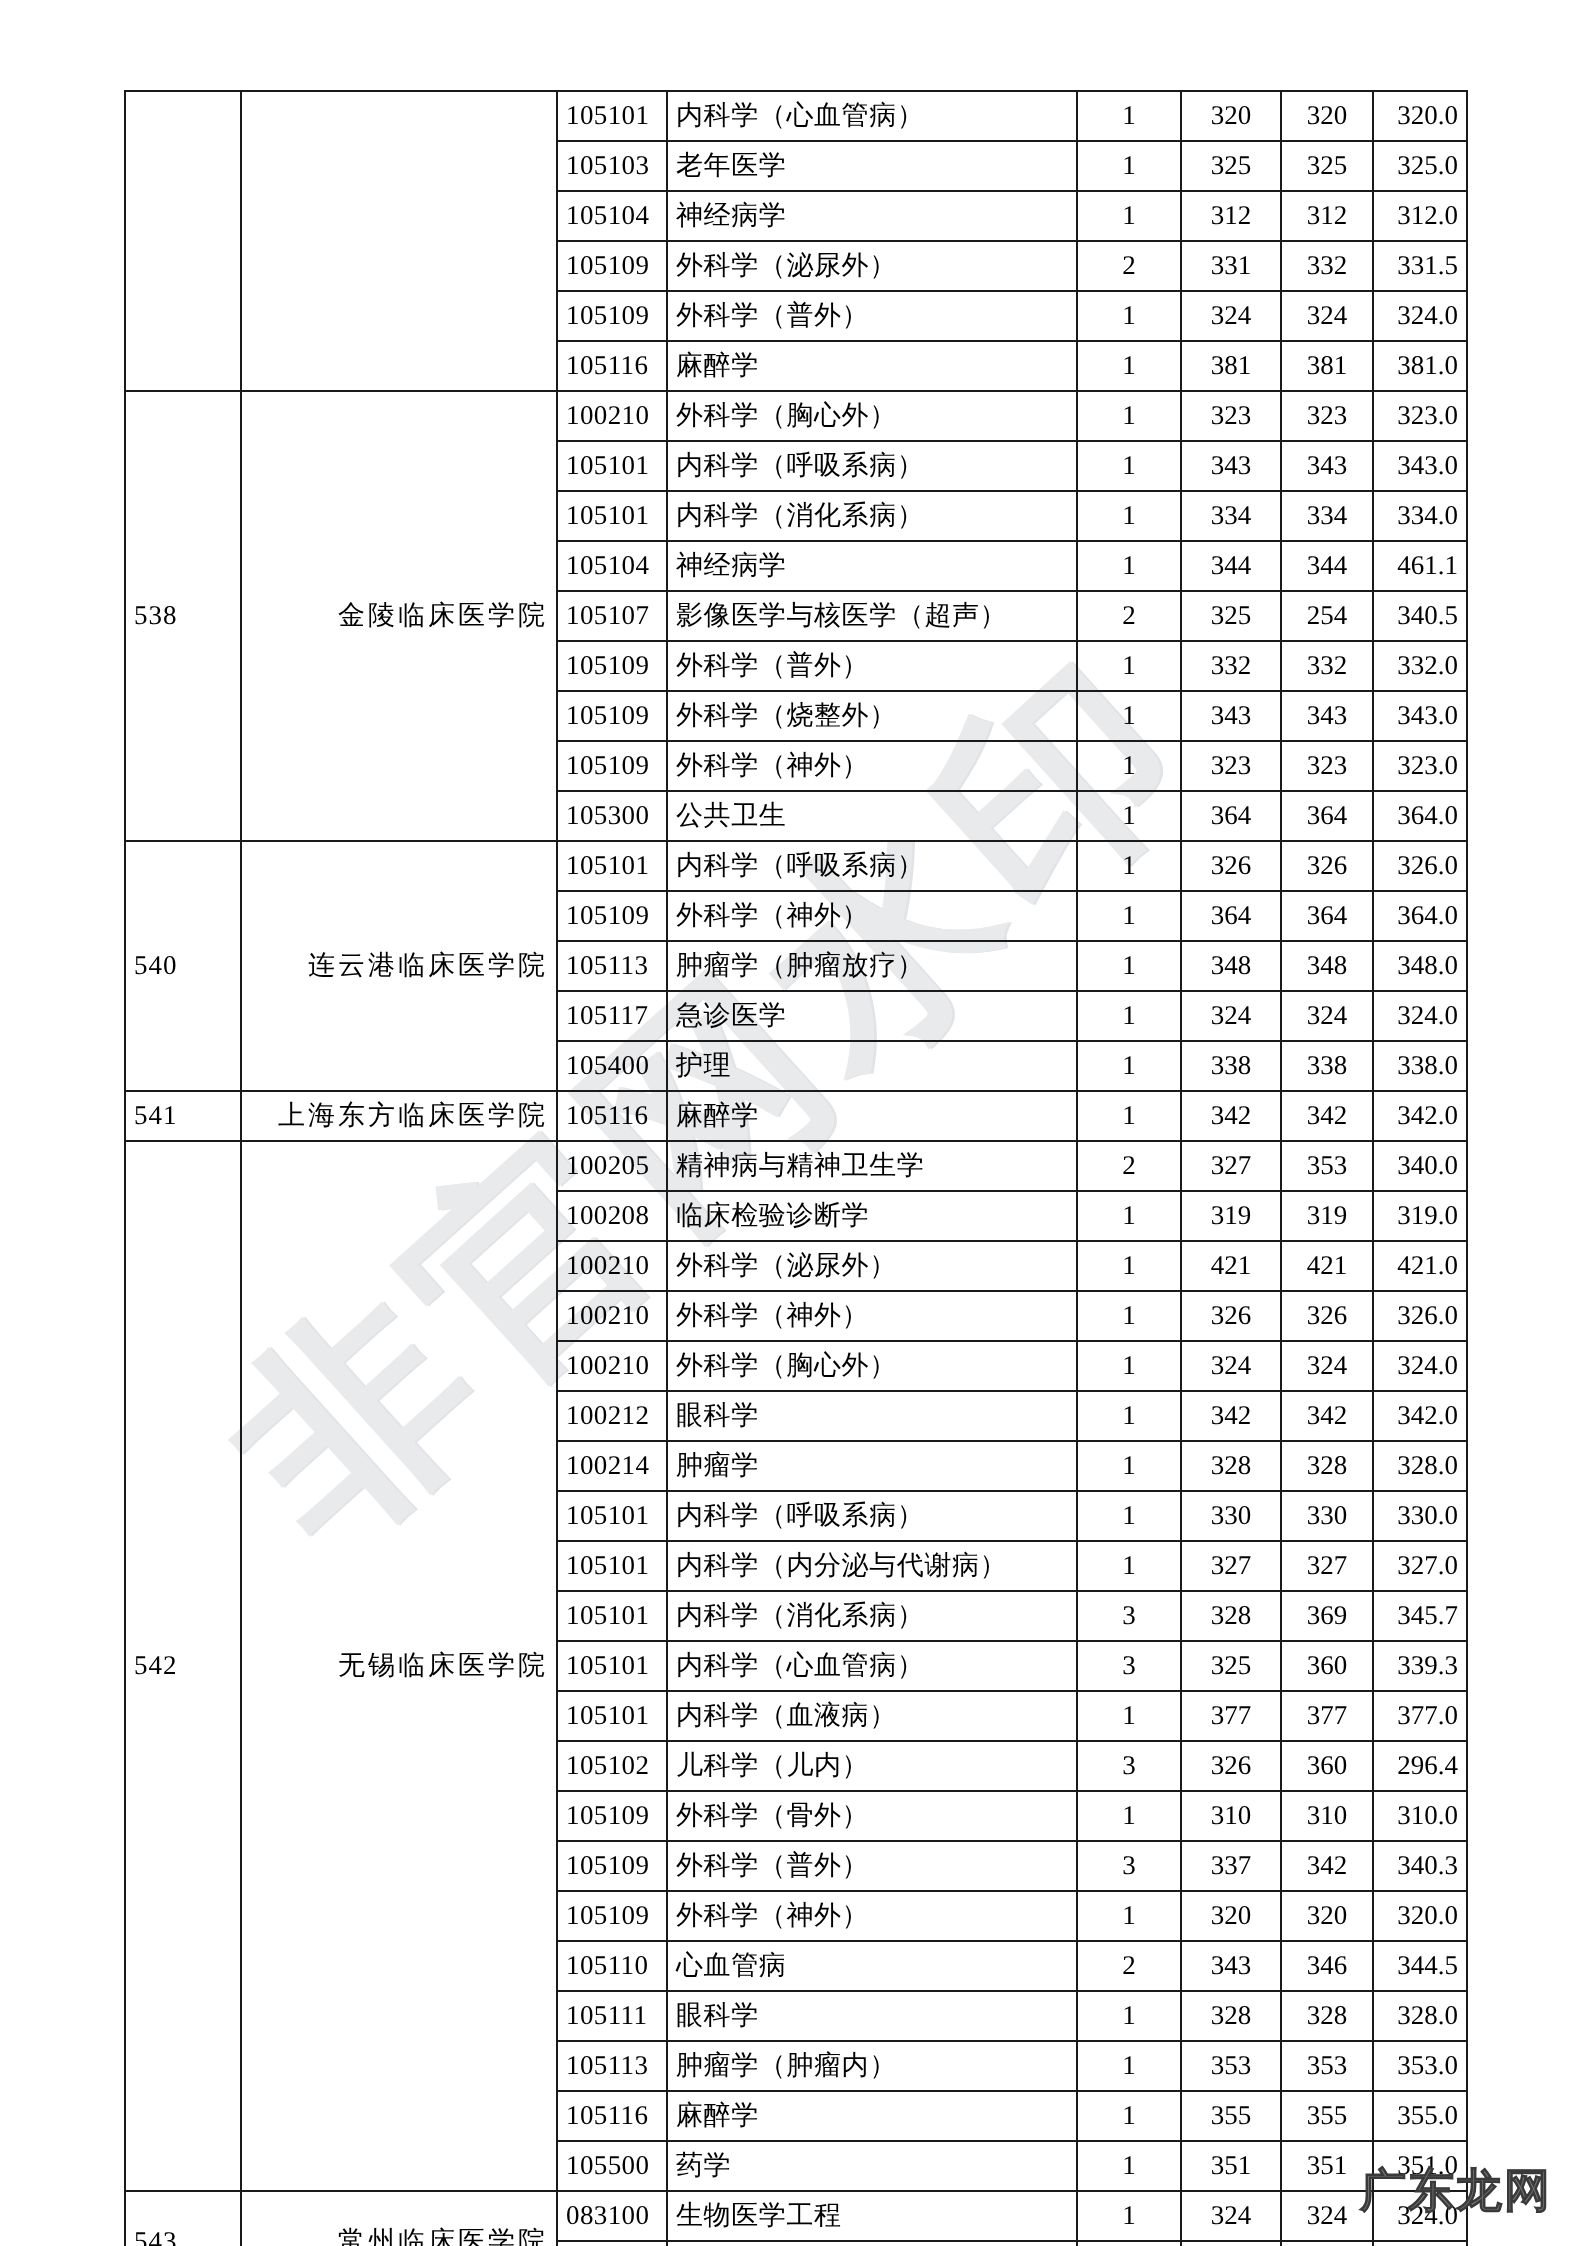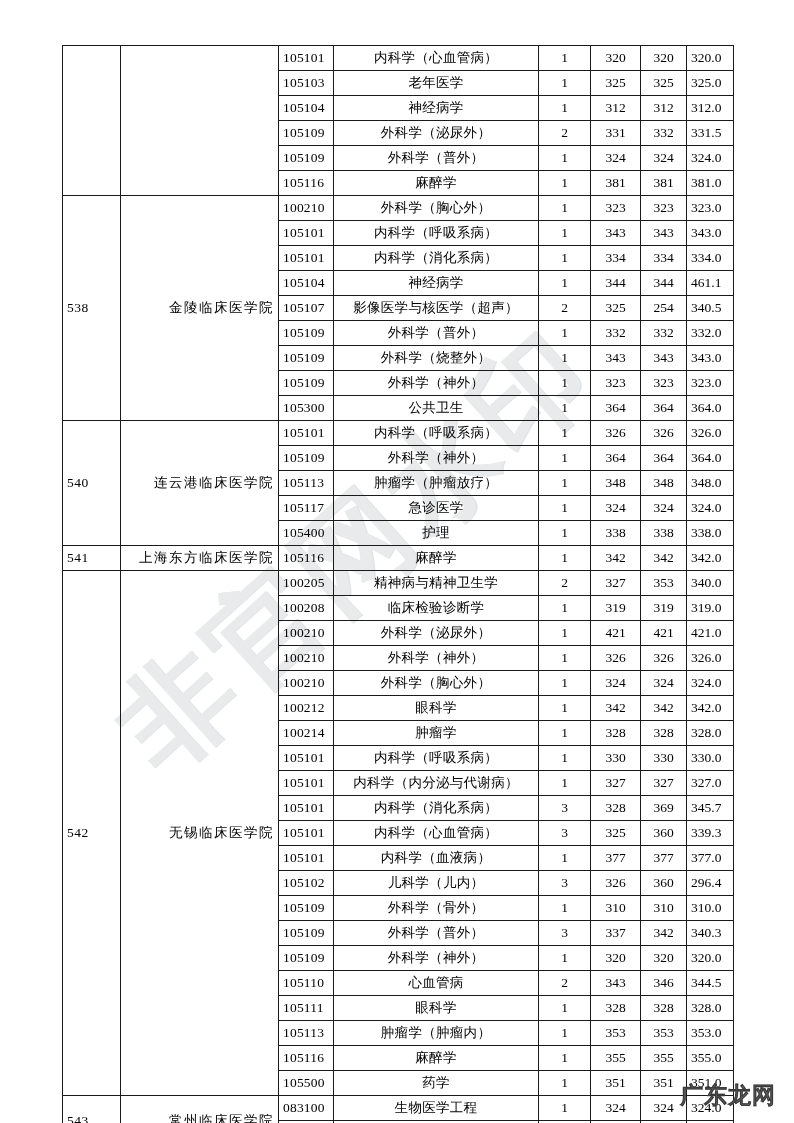--- a/index.html
+++ b/index.html
@@ -90,25 +90,25 @@
   col.c-code   { width: 55px; }
   col.c-major  { width: 205px; }
   col.c-count  { width: 52px; }
   col.c-min    { width: 50px; }
   col.c-max    { width: 46px; }
   col.c-avg    { width: 47px; }
 
   td.rank     { text-align: left; font-size: 13.5px; letter-spacing: 0.5px; }
   td.school   { text-align: right; letter-spacing: 1.5px; }
   td.code     { text-align: left; font-size: 13px; letter-spacing: 0.2px; }
-  td.major    { text-align: center;   padding-left: 3px; letter-spacing: 0.3px; margin-left: 28px; }
+  td.major    { text-align: left;   padding-left: 3px; letter-spacing: 0.3px; margin-left: 28px; }
   td.count    { text-align: center; }
   td.minsc    { text-align: center; }
   td.maxsc    { text-align: center; }
-  td.avgsc    { text-align: left; }
+  td.avgsc    { text-align: right; }
   td.empty    { }
 </style>
 </head>
 <body>
 
 <div id="diag-watermark">
   <div class="wm-text">非官网水印</div>
 </div>
 
 <div id="score-table-wrap">

